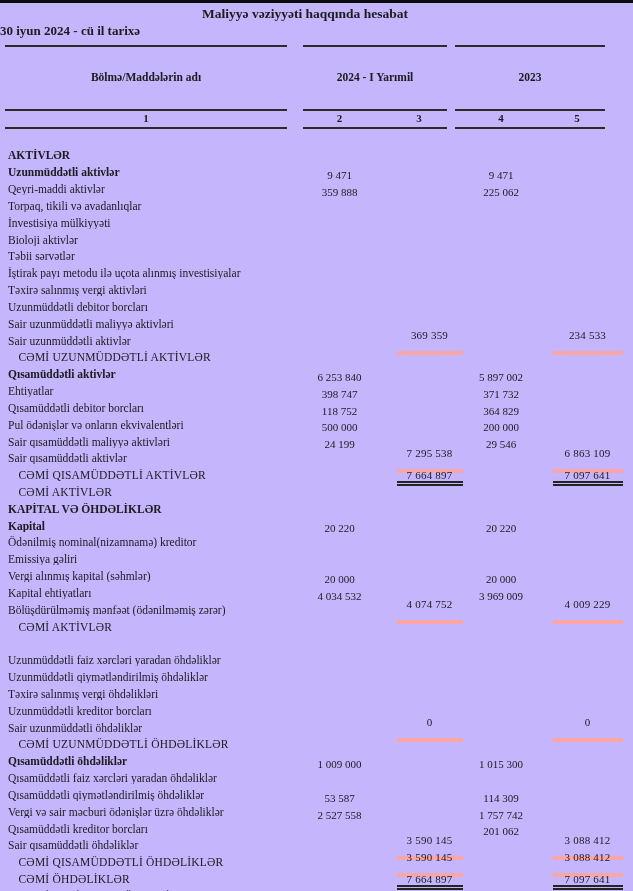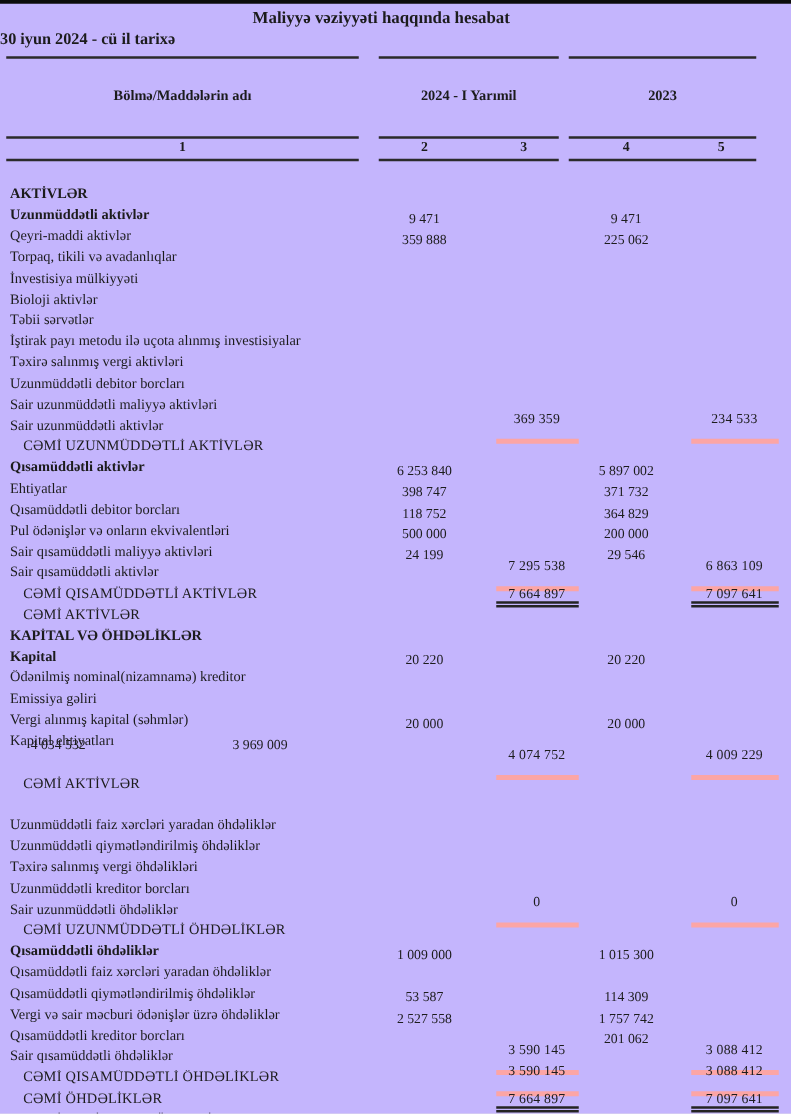--- a/index.html
+++ b/index.html
@@ -303,20 +303,21 @@
       </div>
       <div class="row item">
         <div class="cn">Kapital ehtiyatları</div>
         <div class="c2 num">20 000</div>
         <div class="c3 num"></div>
         <div class="gap"></div>
         <div class="c4 num">20 000</div>
         <div class="c5 num"></div>
       </div>
       <div class="row item">
+        <div class="cn">Bölüşdürülməmiş mənfəət (ödənilməmiş zərər)</div>
         <div class="c2 num">4 034 532</div>
         <div class="c3 num"></div>
         <div class="gap"></div>
         <div class="c4 num">3 969 009</div>
         <div class="c5 num"></div>
       </div>
       <div class="row total">
         <div class="cn">CƏMİ AKTİVLƏR</div>
         <div class="c2 num"></div>
         <div class="c3 num line-s">4 074 752</div>

